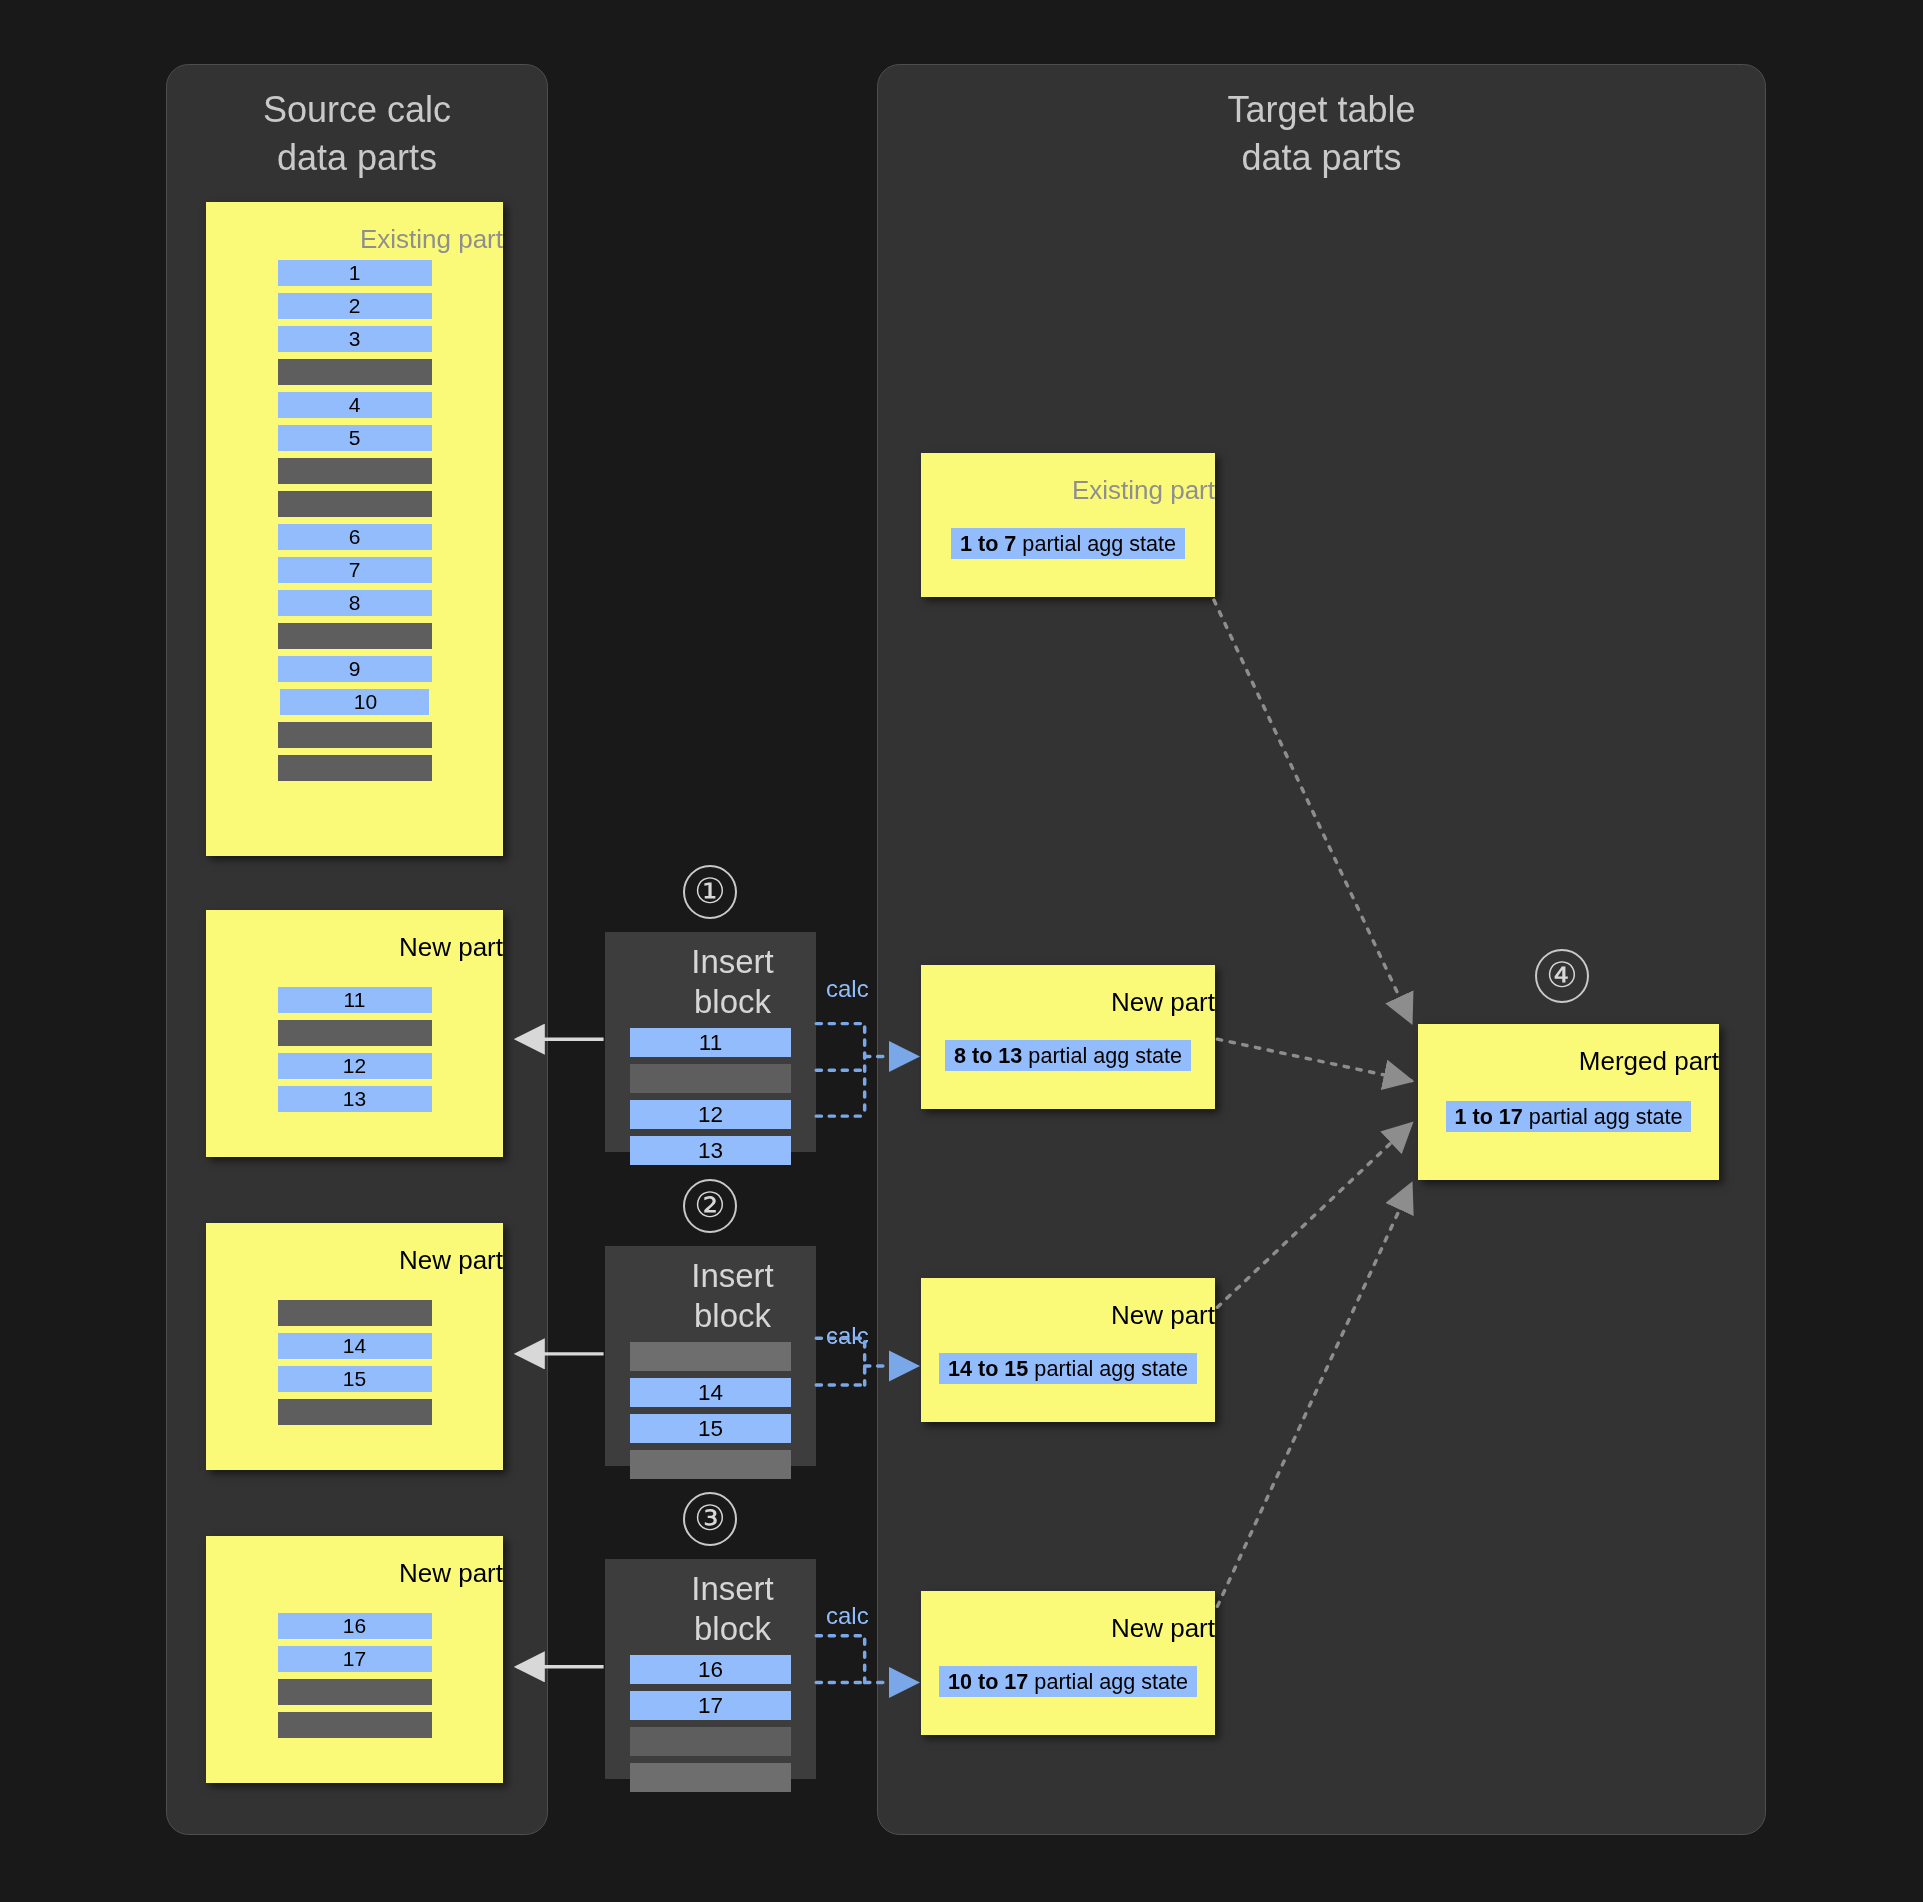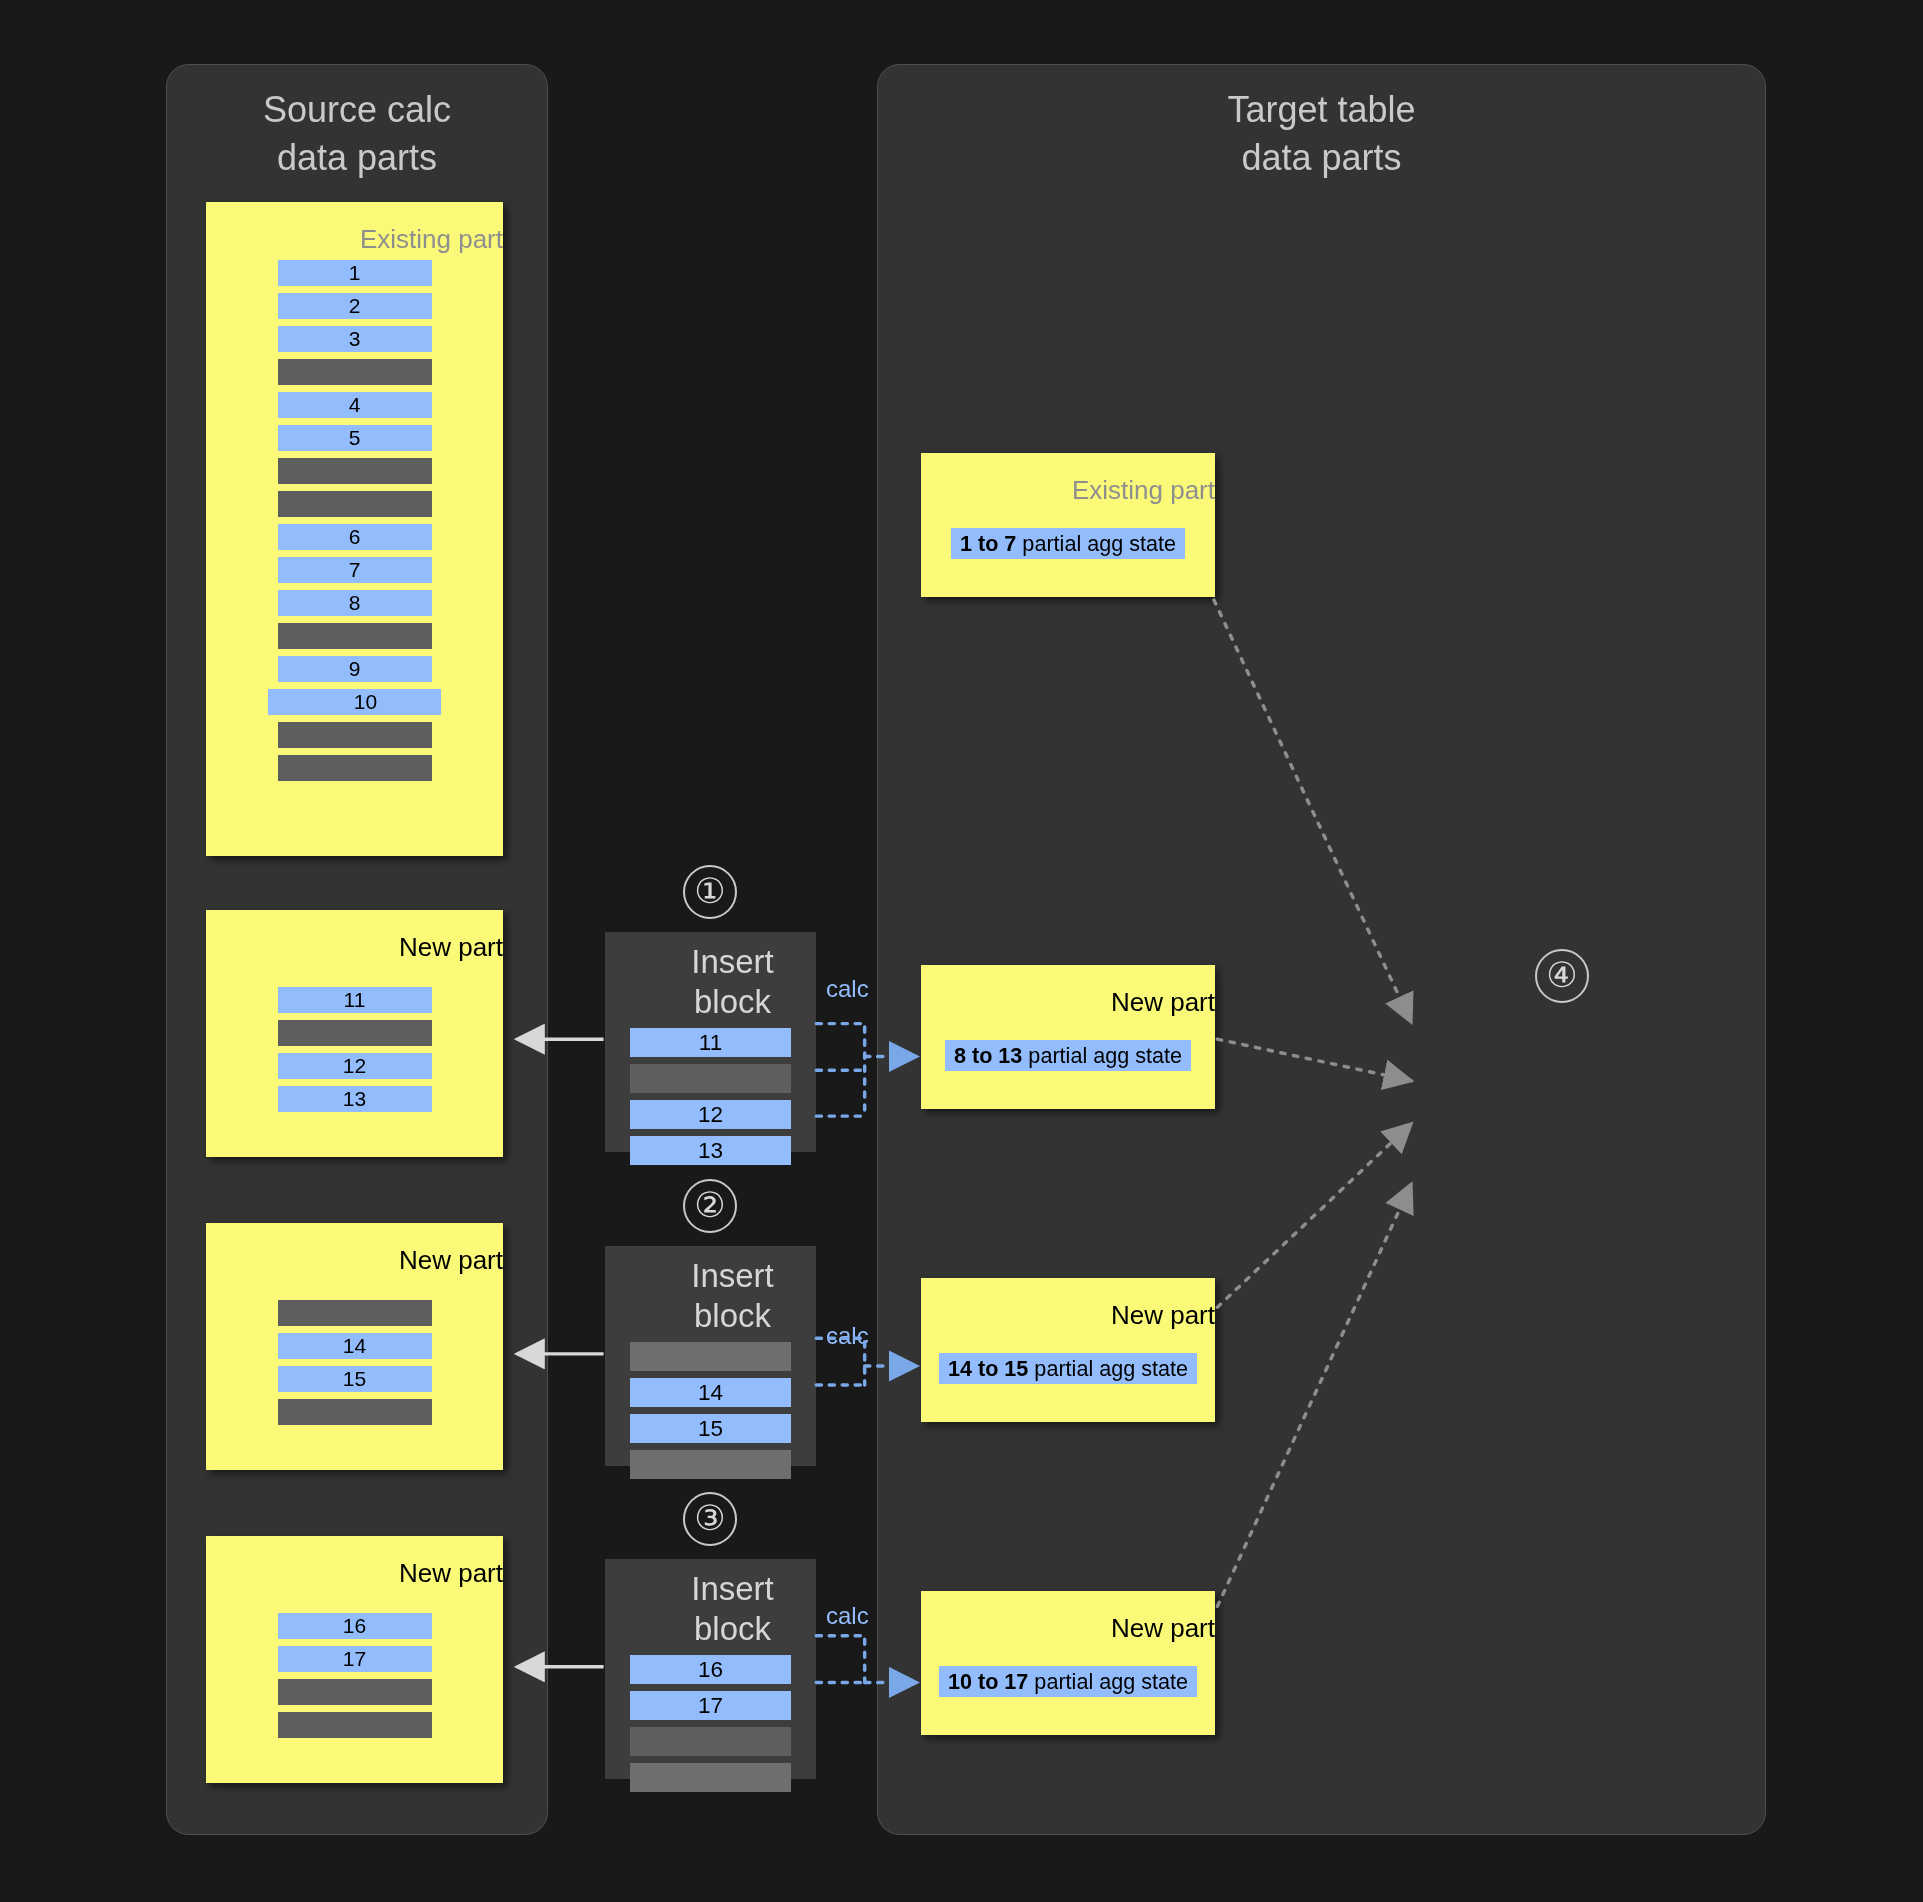--- a/index.html
+++ b/index.html
@@ -145,21 +145,21 @@
         <div class="row grey" style="width: 154px;"></div>
         <div class="row blue" style="width: 154px;">4</div>
         <div class="row blue" style="width: 154px;">5</div>
         <div class="row grey" style="width: 154px;"></div>
         <div class="row grey" style="width: 154px;"></div>
         <div class="row blue" style="width: 154px;">6</div>
         <div class="row blue" style="width: 154px;">7</div>
         <div class="row blue" style="width: 154px;">8</div>
         <div class="row grey" style="width: 154px;"></div>
         <div class="row blue" style="width: 154px;">9</div>
-        <div class="row blue" style="width: 173px; padding-left: 22px;">10</div>
+        <div class="row blue" style="width: 149px; padding-left: 22px;">10</div>
         <div class="row grey" style="width: 154px;"></div>
         <div class="row grey" style="width: 154px;"></div>
       </div>
   </div>
 
   <div class="part" style="left:206px; top:910px; width:297px; height:247px;">
     <div class="part-title">New part</div>
     <div class="rows" style="padding-top:19px;">
         <div class="row blue" style="width: 154px;">11</div>
         <div class="row grey" style="width: 154px;"></div>
@@ -254,20 +254,28 @@
   <div class="part" style="left:921px; top:1591px; width:294px; height:144px;">
     <div class="part-title">New part</div>
     <div style="text-align:center; padding-top:17.3px;">
       <span class="agg">
         <b>10 to 17</b><span> partial agg state</span>
       </span>
     </div>
   </div>
 
   <div class="step" style="left:1535px; top:949px;">④</div>
+  <div class="part" style="left:1418px; top:1024px; width:301px; height:156px;">
+    <div class="part-title">Merged part</div>
+    <div style="text-align:center; padding-top:19px;">
+      <span class="agg">
+        <b>1 to 17</b><span> partial agg state</span>
+      </span>
+    </div>
+  </div>
 
   <svg class="overlay" viewBox="0 0 2224 2200" width="1923" height="1902">
     <defs>
       <marker id="arrW" markerWidth="9" markerHeight="9" refX="8" refY="4.5" orient="auto" markerUnits="strokeWidth">
         <path d="M0,0 L9,4.5 L0,9 z" fill="#d8d8d8"></path>
       </marker>
       <marker id="arrG" markerWidth="9" markerHeight="9" refX="8" refY="4.5" orient="auto" markerUnits="strokeWidth">
         <path d="M0,0 L9,4.5 L0,9 z" fill="#8d8d8d"></path>
       </marker>
       <marker id="arrB" markerWidth="9" markerHeight="9" refX="8" refY="4.5" orient="auto" markerUnits="strokeWidth">

